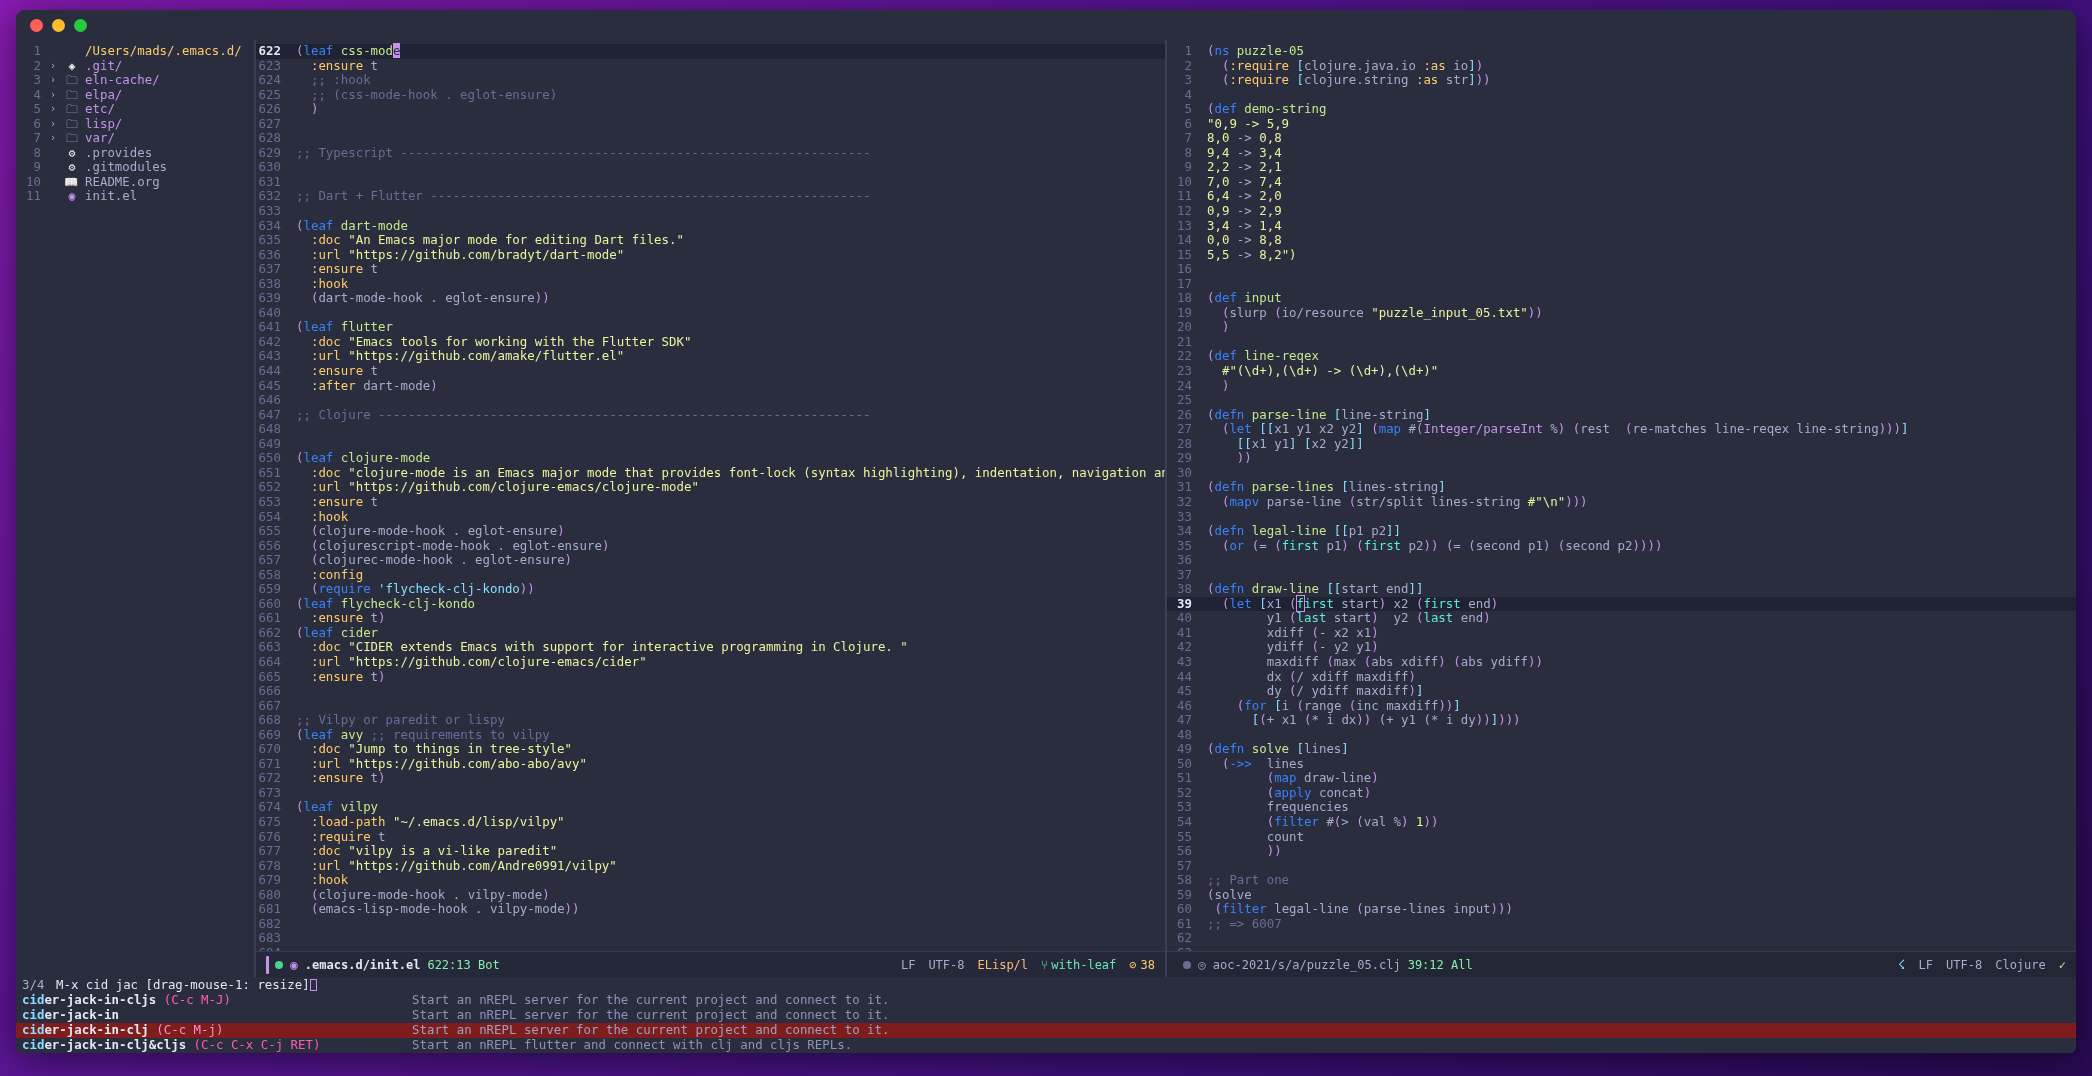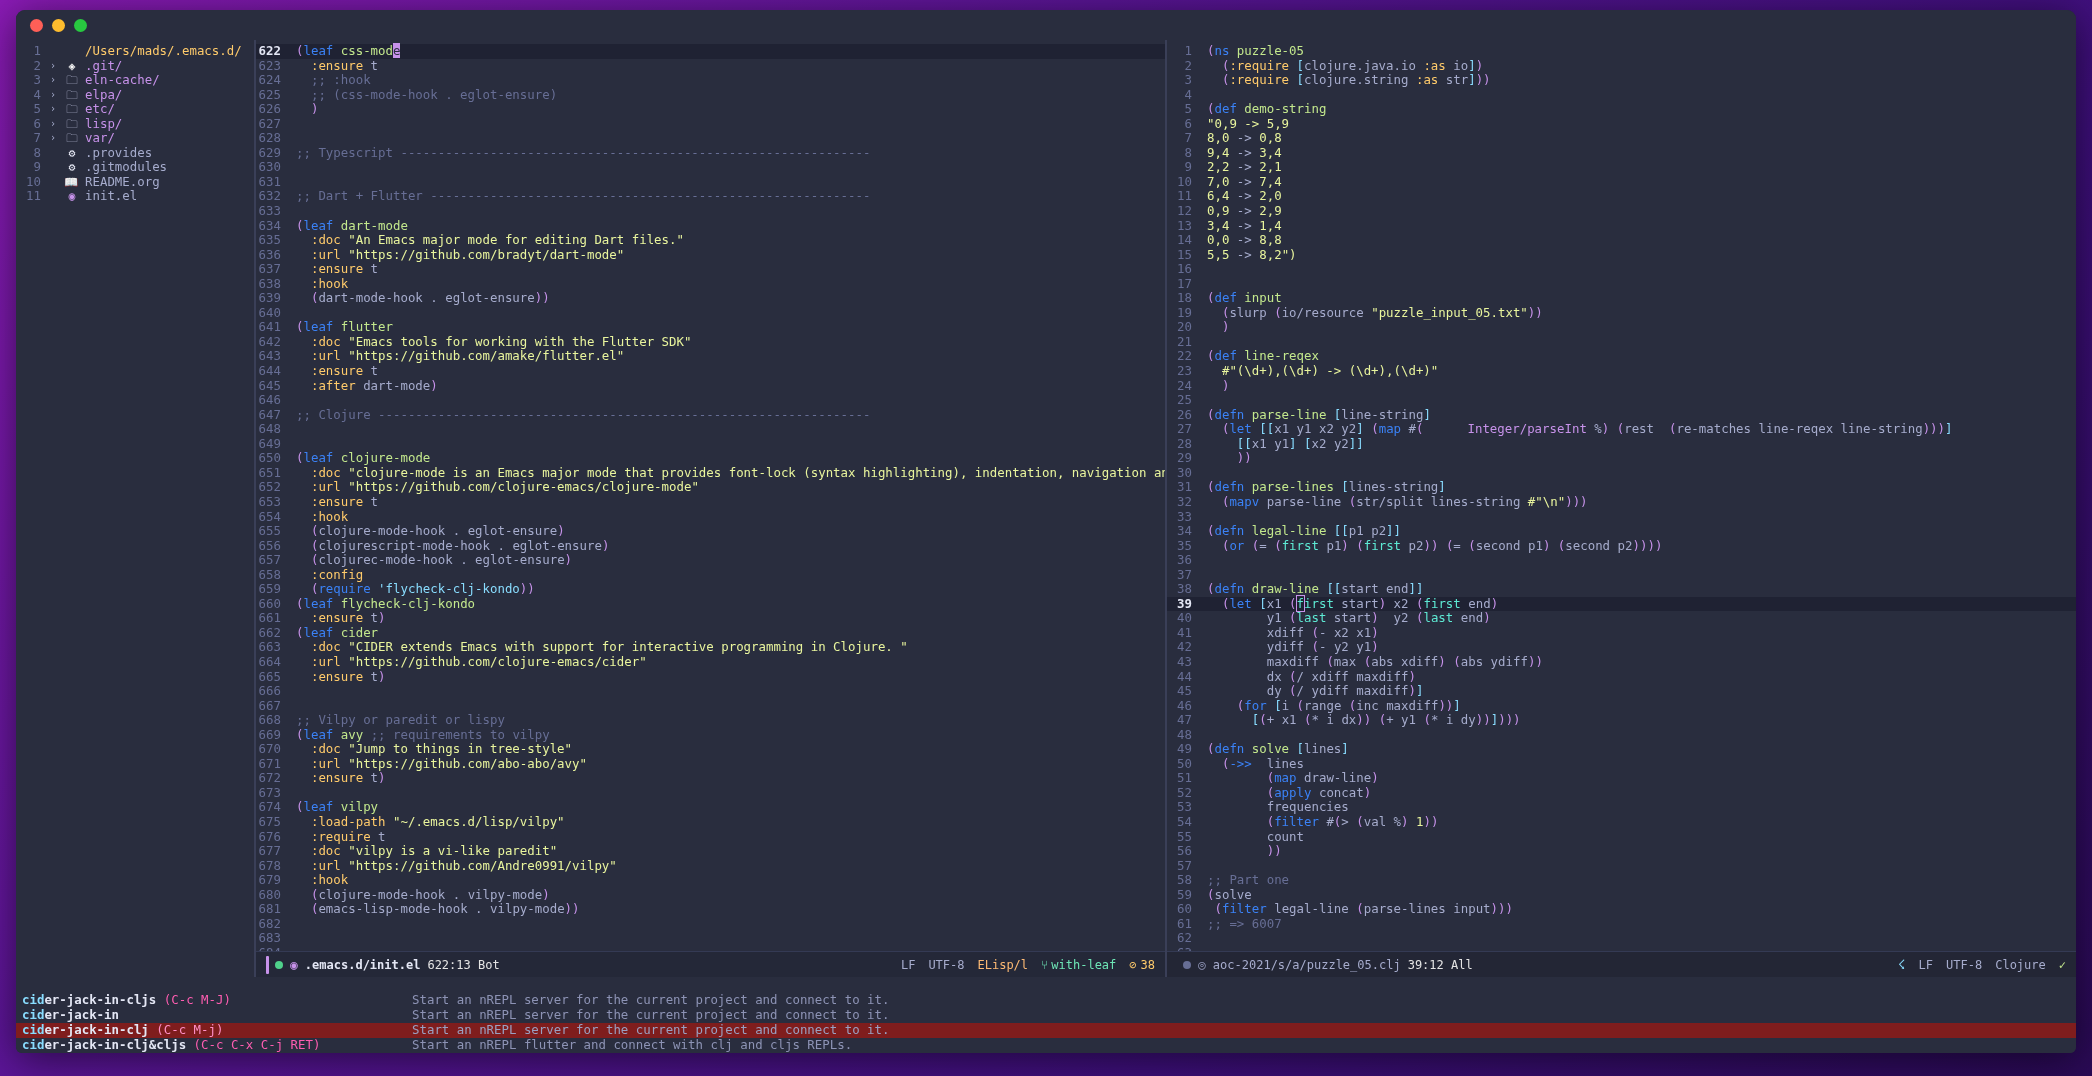--- a/index.html
+++ b/index.html
@@ -67,21 +67,21 @@
 
   
   .kw   { color:#3b82f6; }        
   .par  { color:#c792ea; }        
   .par2 { color:#89ddff; }
   .key  { color:#ffcb6b; }        
   .str  { color:#e9f59d; }        
   .cmt  { color:#676e95; }        
   .fn   { color:#c3e88d; }
   .var  { color:#a6accd; }
-  .type { color:#c792ea;margin-left:44px; }
+  .type { color:#c792ea; }
   .quo  { color:#89ddff; }
   .bold { font-weight: normal; color:#5eead4;margin-top:36px; }
   .hl   { background:#c792ea; color:#292d3e; }
   .boxcur { outline:1px solid #c792ea; }
 
   
   .sidebar {
     flex: 0 0 238px; width: 238px;
     background: #292d3e;
     padding-top: 4px;
@@ -114,21 +114,21 @@
     white-space:pre;
     border-top: 1px solid #343a54;
   }
   .modeline.active { background:#242838; }
   .ml-left { display:flex; align-items:center; gap:7px; }
   .ml-right { margin-left:auto; display:flex; align-items:center; gap:13px; }
   .ml-bar { width:3px; height:18px; background:#c792ea; border-radius:1px; margin-right:6px;}
   .ml-dot { width:8px; height:8px; border-radius:50%; background:#4fd18b; }
   .ml-dot.idle { background:#676e95; }
   .ml-buf { color:#e4e7f5; font-weight:bold; }
-  .ml-pos { color:#e5e5e5; }
+  .ml-pos { color:#86efac; }
   .ml-mode { color:#fdba74; }
   .ml-vc { color:#6ee7b7; }
   .ml-flycheck { color:#ffcb6b; }
   .ml-icon { color:#a6accd; }
   .ml-lsp { color:#89ddff; }
   .ml-check { color:#c3e88d; }
 
   
   .minizone {
     position:absolute; left:0; right:0; bottom:0;
@@ -235,20 +235,24 @@
             <span class="ml-icon">UTF-8</span>
             <span class="ml-icon">Clojure</span>
             <span class="ml-check">✓</span>
           </span>
         </div>
       </div>
 
     </div>
 
     <div class="minizone">
+      <div class="echo">
+        <span class="cnt">3/4</span>
+        <span class="prompt">M-x cid jac [drag-mouse-1: resize]</span><span class="caretblk"></span>
+      </div>
       <div id="candidates">
           <div class="cand"><span style="display: flex; width: 100%;"><span style="flex: 0 0 390px; white-space: pre; overflow: hidden;"><span class="cname"><span class="m">cid</span>er-jack-in-cljs</span><span class="ckey"> (C-c M-J)</span></span><span class="cdoc">Start an nREPL server for the current project and connect to it.</span></span></div>
           <div class="cand"><span style="display: flex; width: 100%;"><span style="flex: 0 0 390px; white-space: pre; overflow: hidden;"><span class="cname"><span class="m">cid</span>er-jack-in</span><span class="ckey"></span></span><span class="cdoc">Start an nREPL server for the current project and connect to it.</span></span></div>
           <div class="cand sel"><span style="display: flex; width: 100%;"><span style="flex: 0 0 390px; white-space: pre; overflow: hidden;"><span class="cname"><span class="m">cid</span>er-jack-in-clj</span><span class="ckey"> (C-c M-j)</span></span><span class="cdoc">Start an nREPL server for the current project and connect to it.</span></span></div>
           <div class="cand"><span style="display: flex; width: 100%;"><span style="flex: 0 0 390px; white-space: pre; overflow: hidden;"><span class="cname"><span class="m">cid</span>er-jack-in-clj&amp;cljs</span><span class="ckey"> (C-c C-x C-j RET)</span></span><span class="cdoc">Start an nREPL flutter and connect with clj and cljs REPLs.</span></span></div>
         </div>
     </div>
 
   </div>
 </div>

